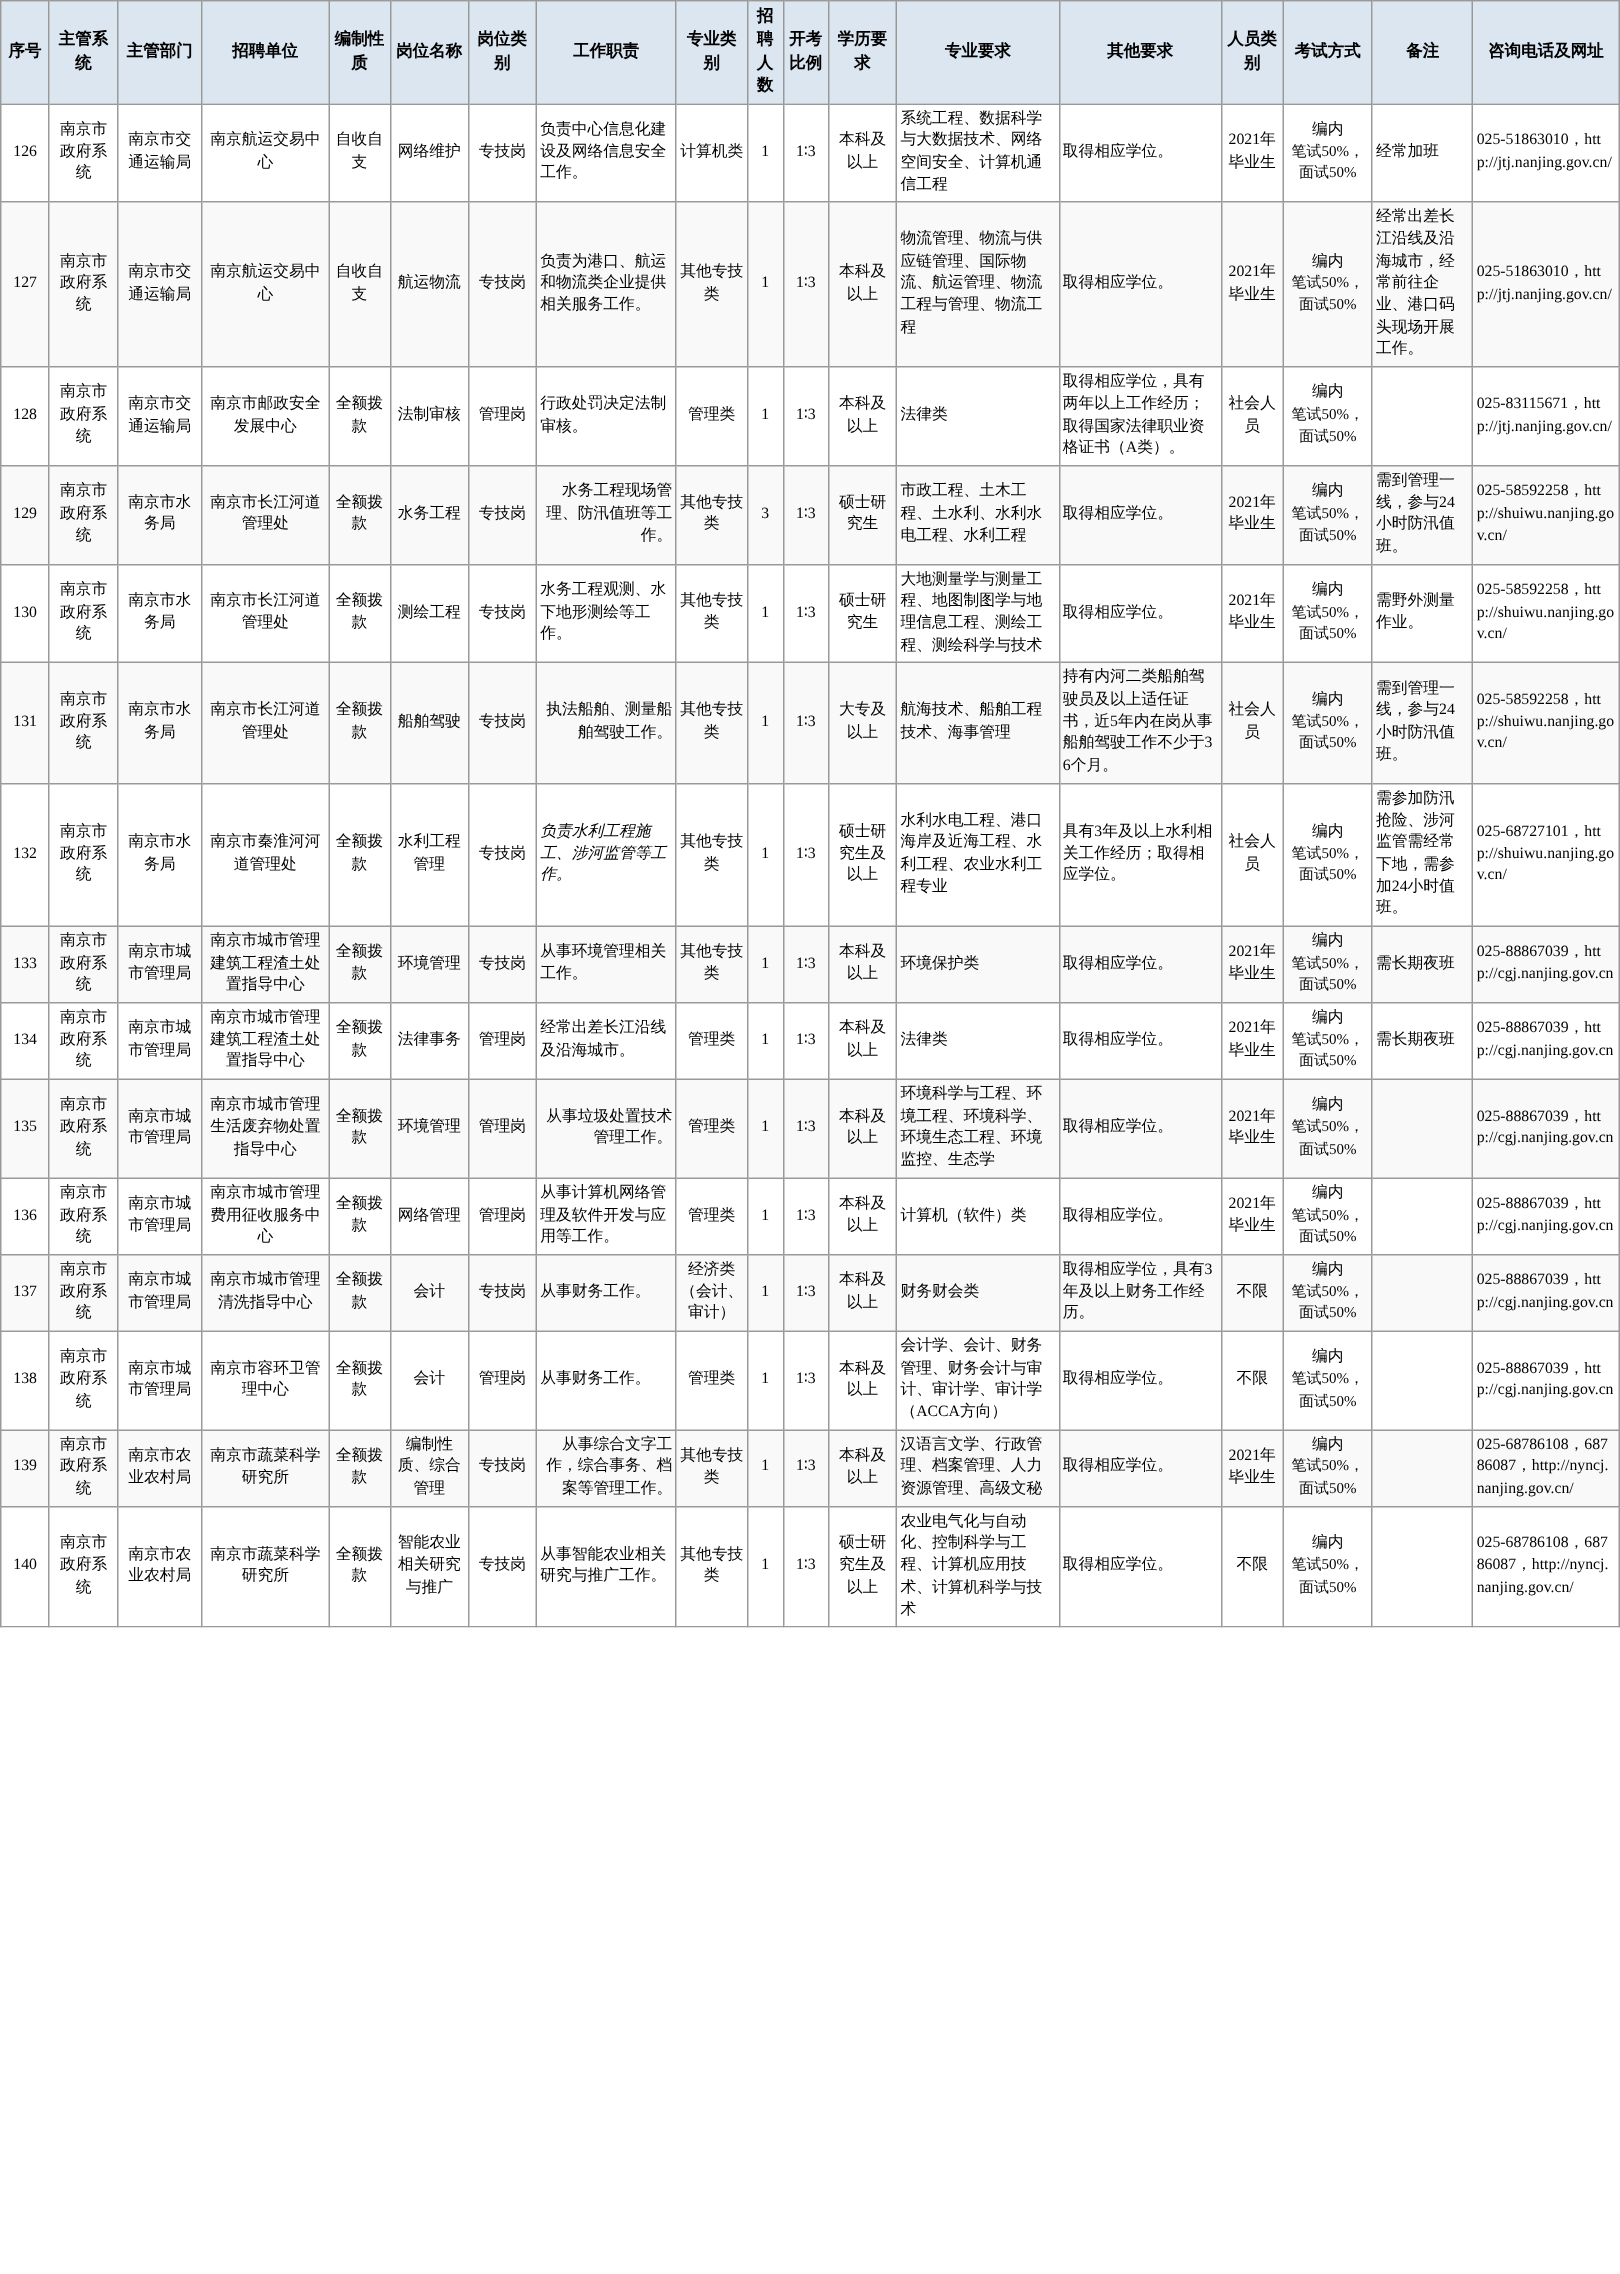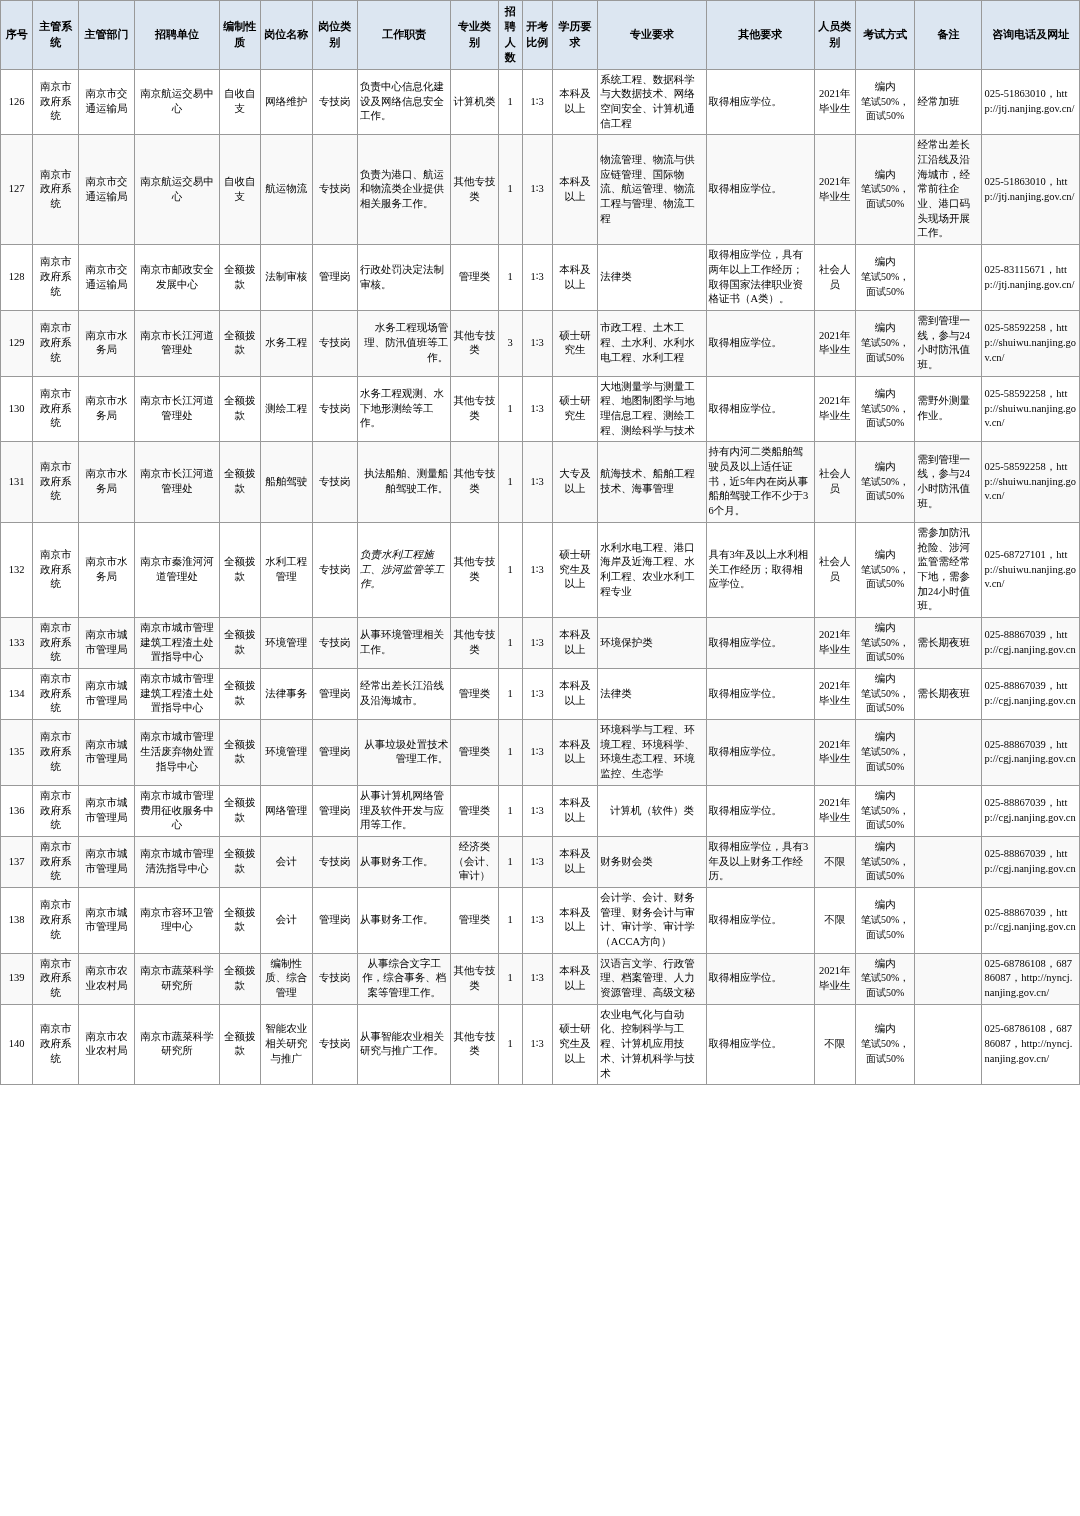--- a/index.html
+++ b/index.html
@@ -264,21 +264,21 @@
         <td>南京市城市管理局</td>
         <td>南京市城市管理费用征收服务中心</td>
         <td>全额拨款</td>
         <td>网络管理</td>
         <td>管理岗</td>
         <td style="text-align: left;">从事计算机网络管理及软件开发与应用等工作。</td>
         <td>管理类</td>
         <td>1</td>
         <td>1∶3</td>
         <td>本科及以上</td>
-        <td style="text-align: center; margin-left: 46px;">计算机（软件）类</td>
+        <td style="text-align: left; margin-left: 46px;">计算机（软件）类</td>
         <td style="text-align: left;">取得相应学位。</td>
         <td>2021年毕业生</td>
         <td>编内<br><span style="font-size:10px">笔试50%，面试50%</span></td>
         <td style="text-align: left;"></td>
         <td style="text-align: left;">025-88867039，http://cgj.nanjing.gov.cn</td>
       </tr>
       <tr>
         <td>137</td>
         <td>南京市政府系统</td>
         <td>南京市城市管理局</td>
@@ -319,21 +319,21 @@
         <td style="text-align: left;">025-88867039，http://cgj.nanjing.gov.cn</td>
       </tr>
       <tr>
         <td>139</td>
         <td>南京市政府系统</td>
         <td>南京市农业农村局</td>
         <td>南京市蔬菜科学研究所</td>
         <td>全额拨款</td>
         <td>编制性质、综合管理</td>
         <td>专技岗</td>
-        <td style="text-align: center; font-family: Liberation Mono, monospace;">从事综合文字工作，综合事务、档案等管理工作。</td>
+        <td style="text-align: right; font-family: Liberation Mono, monospace;">从事综合文字工作，综合事务、档案等管理工作。</td>
         <td>其他专技类</td>
         <td>1</td>
         <td>1∶3</td>
         <td>本科及以上</td>
         <td style="text-align: left;">汉语言文学、行政管理、档案管理、人力资源管理、高级文秘</td>
         <td style="text-align: left;">取得相应学位。</td>
         <td>2021年毕业生</td>
         <td>编内<br><span style="font-size:10px">笔试50%，面试50%</span></td>
         <td style="text-align: left;"></td>
         <td style="text-align: left;">025-68786108，68786087，http://nyncj.nanjing.gov.cn/</td>

